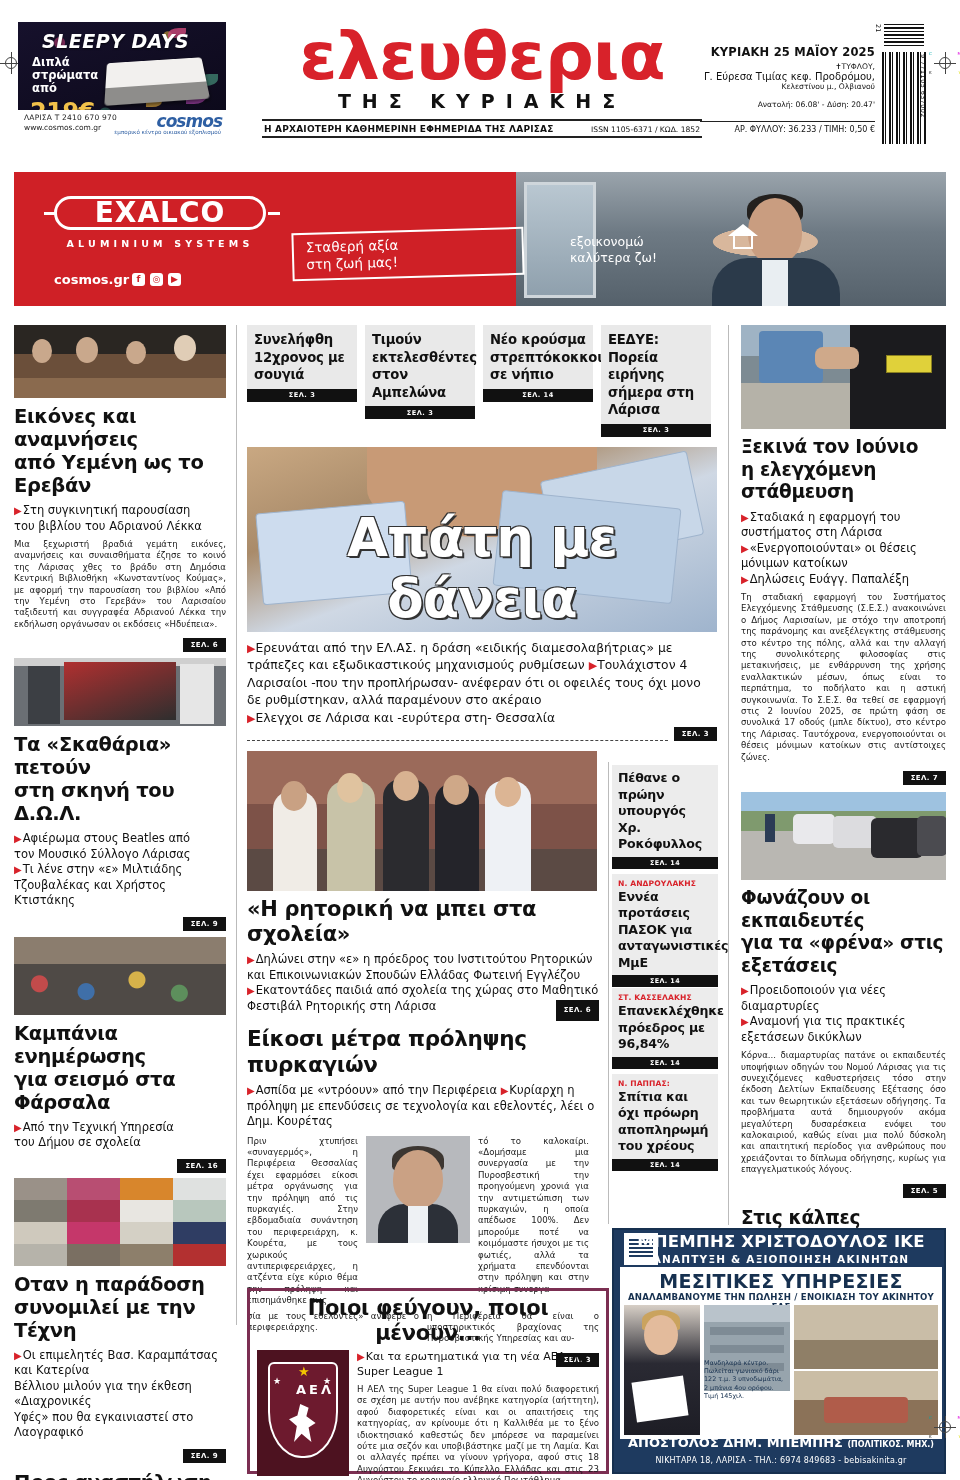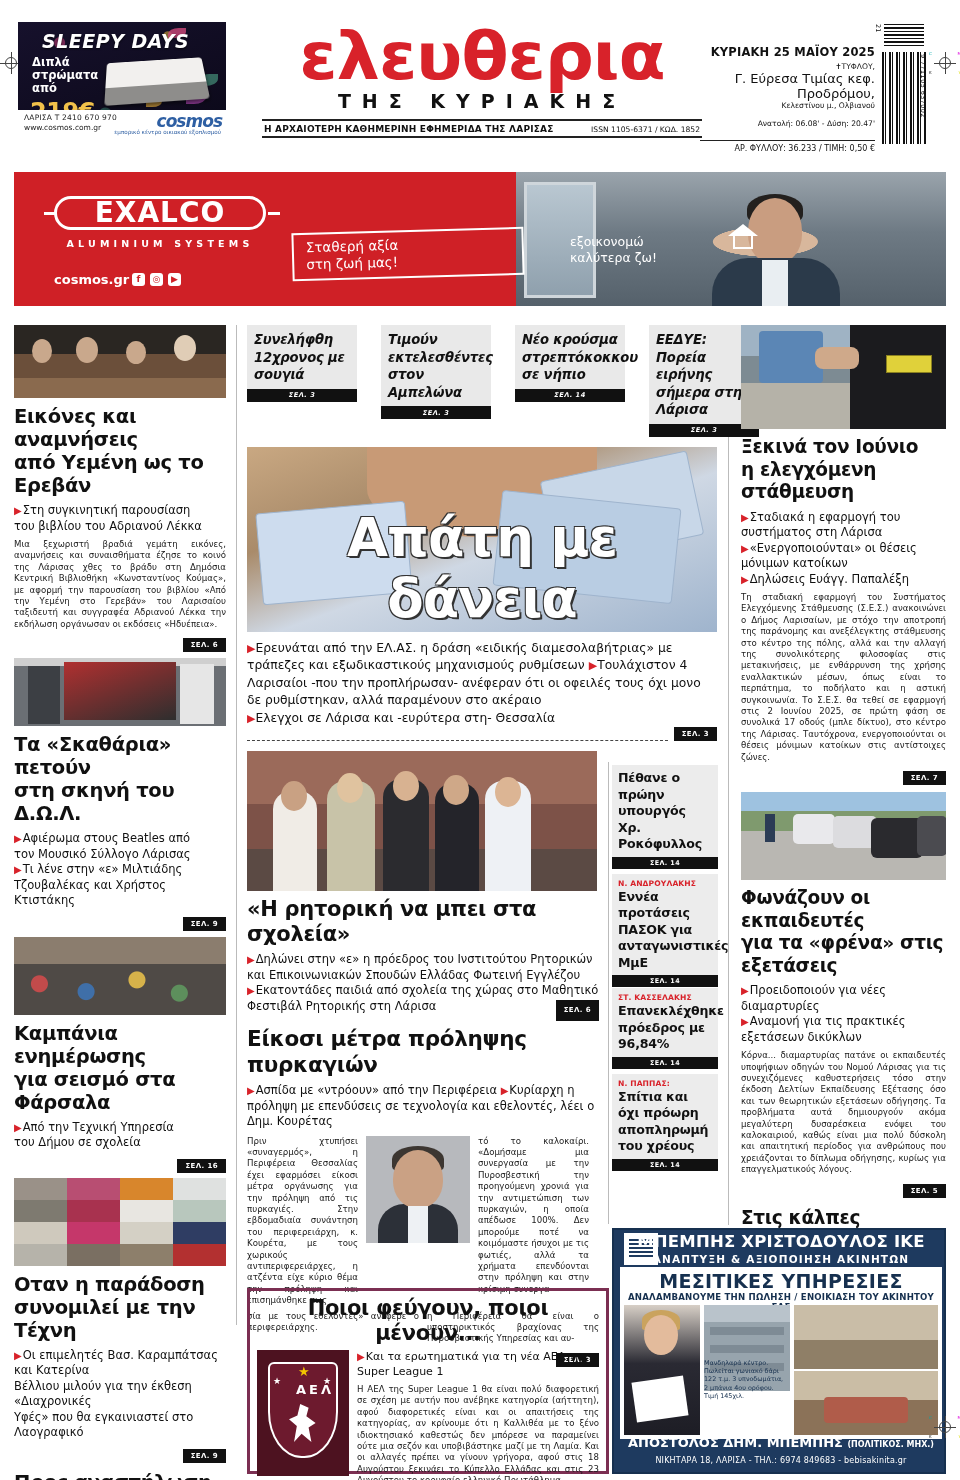--- a/index.html
+++ b/index.html
@@ -99,21 +99,21 @@
     display:flex; justify-content:space-between; align-items:center;
     font-size: 9px; font-weight: bold; color:#111; padding: 3px 2px 0 2px;
     letter-spacing: .2px;
   }
   .logo-tag .issn { font-weight: normal; font-size: 7.6px; letter-spacing:0; }
   .logo-rule2 { border-top: 2px solid #222; width:440px; margin-top:2px;}
 
   .dateblock { position: absolute; left: 700px; top: 45px; width: 175px; text-align: right; }
   .dateblock .d1 { font-size: 11.5px; font-weight: bold; color:#111; letter-spacing: .2px;}
   .dateblock .d2 { font-size: 7.6px; color:#111; margin-top:3px;}
-  .dateblock .d3 { font-size: 13px; color:#111;}
+  .dateblock .d3 { font-size: 10px; color:#111;}
   .dateblock .d4 { font-size: 7.6px; color:#111;}
   .dateblock .d5 { font-size: 7.6px; color:#111; margin-top:9px;}
   .dateblock .drule { border-top: 1.5px solid #222; margin-top: 12px; }
   .dateblock .d6 { font-size: 8px; color:#111; padding-top:3px; }
 
   .barcode { position: absolute; left: 882px; top: 22px; width: 44px; height: 122px; }
   .barcode .bars { position:absolute; left:0; top:0; width:44px; height:122px;
     background: repeating-linear-gradient(90deg,#111 0 1.5px, #fff 1.5px 3px,#111 3px 4px,#fff 4px 7px); }
   .barcode .small { position:absolute; left:2px; top:0; width:40px; height:24px;
     background: repeating-linear-gradient(0deg,#111 0 1.5px,#fff 1.5px 3.5px); }
@@ -226,21 +226,21 @@
   .photo-ph { background: #c8c8c8; overflow: hidden; position: relative; }
 
   
   .leftcol { position: absolute; left: 14px; top: 325px; width: 212px; }
   .leftcol h2 { margin: 7px 0 6px; font-size: 19.5px; line-height: 23px; }
   .leftcol .body-text { margin-top: 5px; }
 
   
   .centercol { position: absolute; left: 247px; top: 325px; width: 470px; }
 
-  .teaser-row { display: flex; gap: 24px; font-style: italic; }
+  .teaser-row { display: flex; gap: 8px; }
   .teaser {
     width: 110px; background: #e9e9e9; padding: 6px 7px 5px;
   }
   .teaser .t { font-weight: bold; font-size: 13.2px; line-height: 17.5px; color:#111; letter-spacing:-.2px;}
   .teaser-sel {
     width: 110px; background:#111; color:#fff; text-align:center;
     font-size: 6.6px; font-weight: bold; padding: 2.5px 0; letter-spacing:.5px;
   }
 
   .lead-photo {

